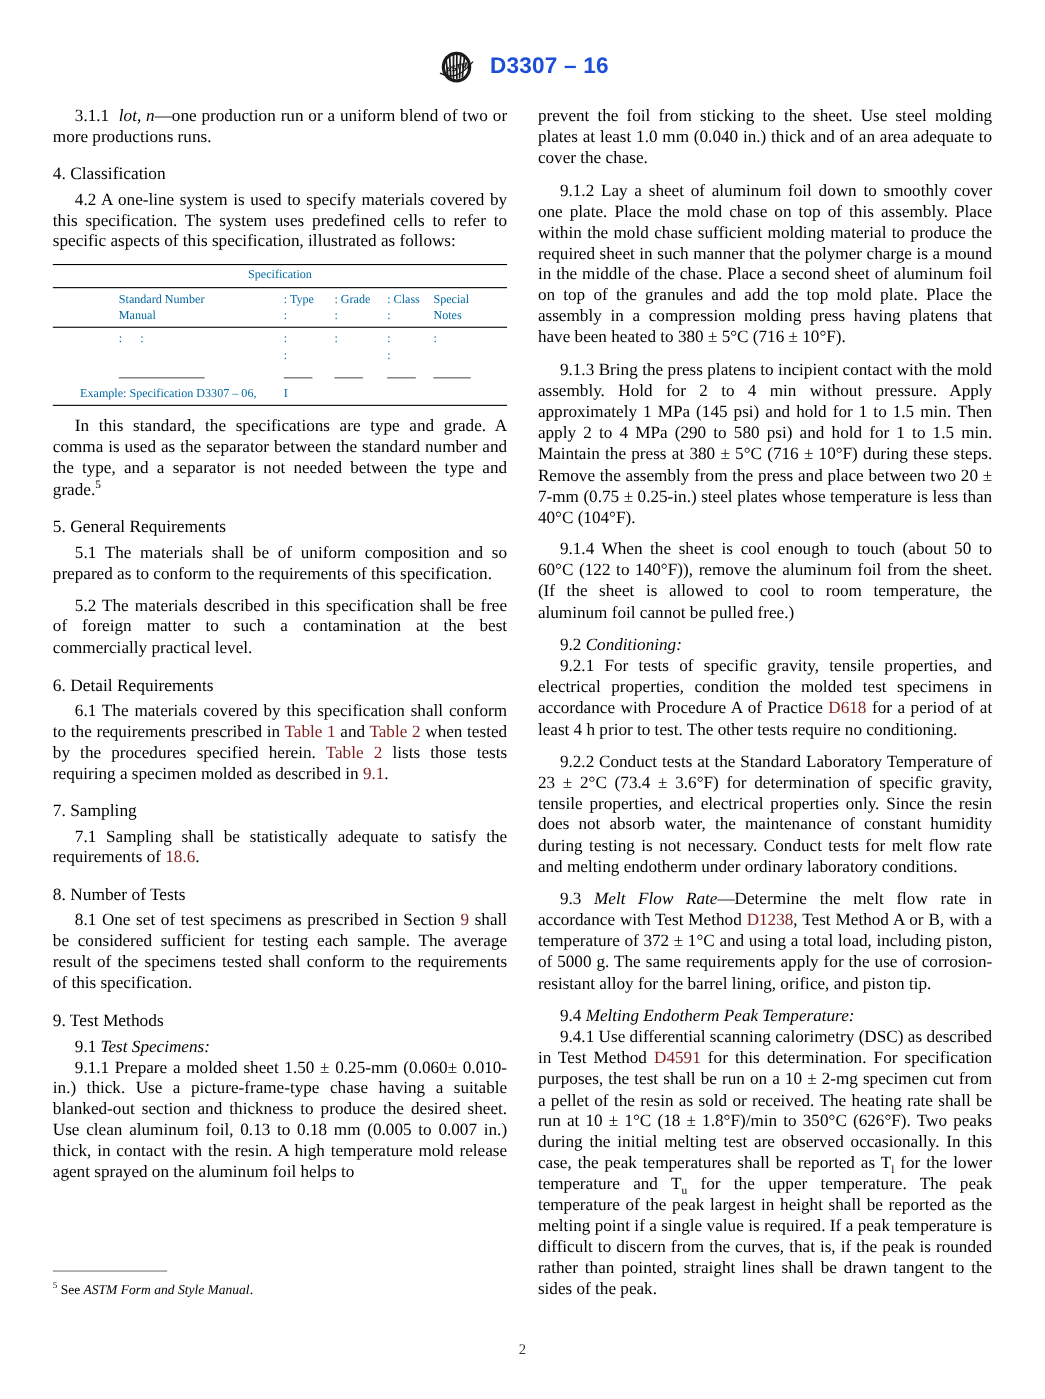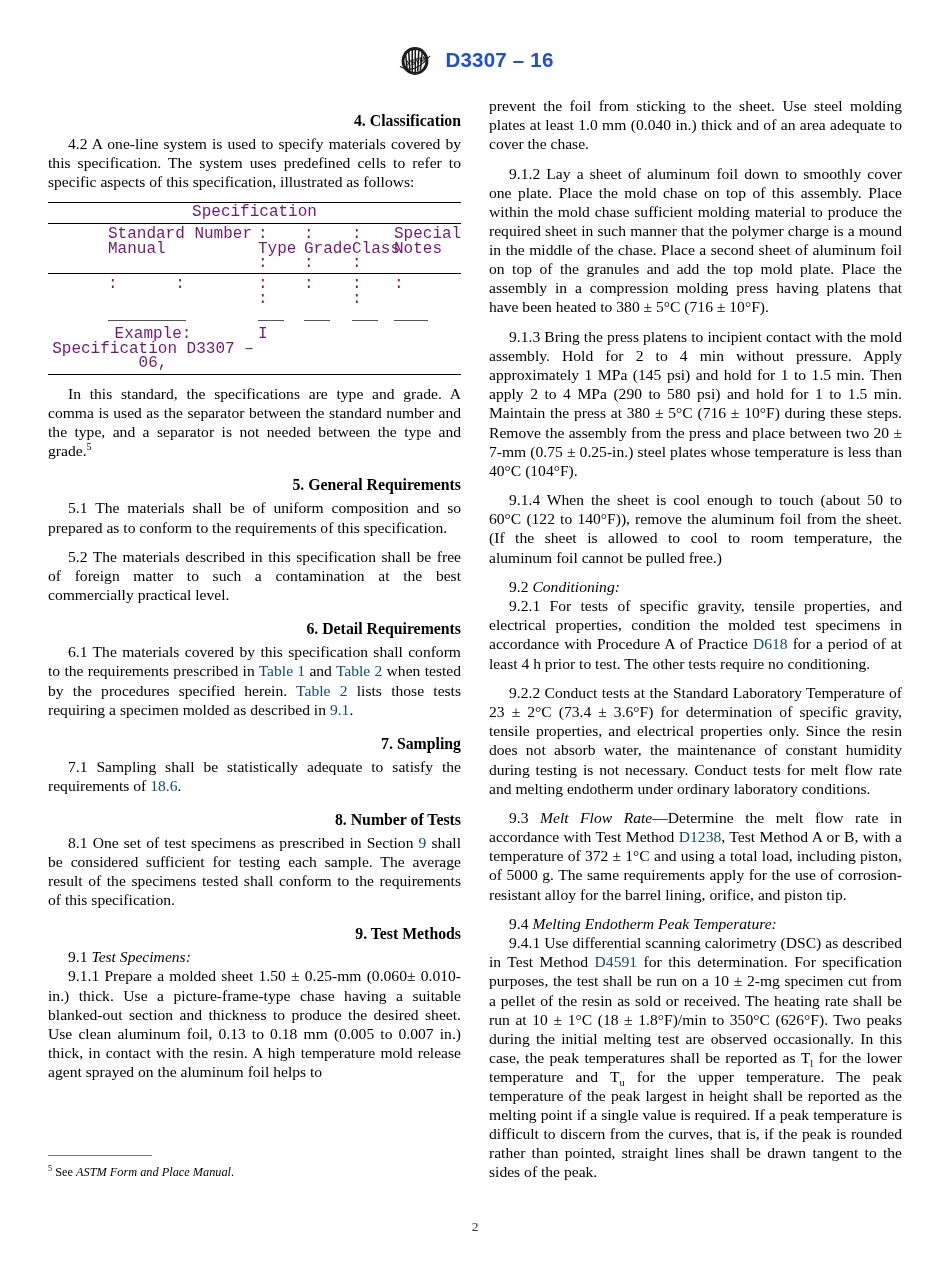--- a/index.html
+++ b/index.html
@@ -67,40 +67,40 @@
     text-align: justify;
     text-justify: inter-word;
     hyphens: manual;
   }
   p.ind { text-indent: 20px; }
   p.gap { margin-top: 10.5px; }
 
   h3.section {
     margin: 0;
     font-size: 15.8px;
-    font-weight: bold;
+    font-weight: normal;
     line-height: 19px;
-    text-align: right;
+    text-align: left;
   }
   h3.section.gap { margin-top: 15px; }
   h3.section + p { margin-top: 4px; }
 
   .it { font-style: italic; }
-  .ref { color: #0c4a6e; }
+  .ref { color: #7f1d1d; }
   sup { font-size: 0.66em; vertical-align: super; line-height: 0; }
   sub { font-size: 0.66em; vertical-align: sub; line-height: 0; }
 
   
   .spec-table {
     margin: 11px 0 9px 0;
-    font-family: Liberation Mono, monospace;
-    font-size: 16px;
+    font-family: Liberation Serif, serif;
+    font-size: 11px;
     line-height: 14.6px;
     width: 413px;
-    color: #701a75;
+    color: #0369a1;
   }
   .spec-rule-top    { border-top: 1.6px solid #000; }
   .spec-rule-thin   { border-top: 0.9px solid #000; }
   .spec-title {
     text-align: center;
     padding: 2px 0 3px 0;
   }
   .spec-grid {
     display: grid;
     grid-template-columns: 60px 150px 46px 48px 42px 67px;
@@ -187,20 +187,21 @@
           </g>
           <path d="M 8 41 Q 38 58 68 20" fill="none" stroke="#1a1a1a" stroke-width="2.4"></path>
         </g>
       </svg>
     </span>
     <span class="doc-number">D3307 – 16</span>
   </div>
 
   <div class="col col-left">
 
+    <p class="ind"><span>3.1.1</span>&nbsp; <span class="it">lot, n</span><span>—one production run or a uniform blend of two or more productions runs.</span></p>
 
     <h3 class="section gap">4.  Classification</h3>
 
 
     <p class="ind gap">4.2  A one-line system is used to specify materials covered by this specification. The system uses predefined cells to refer to specific aspects of this specification, illustrated as follows:</p>
 
     <div class="spec-table">
       <div class="spec-rule-top"></div>
       <div class="spec-title">Specification</div>
       <div class="spec-rule-thin"></div>
@@ -311,18 +312,18 @@
 
     <p class="ind gap"><span>9.3  </span><span class="it">Melt Flow Rate</span><span>—Determine the melt flow rate in accordance with Test Method </span><span class="ref">D1238</span><span>, Test Method A or B, with a temperature of 372 ± 1°C and using a total load, including piston, of 5000 g. The same requirements apply for the use of corrosion-resistant alloy for the barrel lining, orifice, and piston tip.</span></p>
 
     <p class="ind gap"><span>9.4  </span><span class="it">Melting Endotherm Peak Temperature:</span></p>
 
     <p class="ind"><span>9.4.1  Use differential scanning calorimetry (DSC) as described in Test Method </span><span class="ref">D4591</span><span> for this determination. For specification purposes, the test shall be run on a 10 ± 2-mg specimen cut from a pellet of the resin as sold or received. The heating rate shall be run at 10 ± 1°C (18 ± 1.8°F)/min to 350°C (626°F). Two peaks during the initial melting test are observed occasionally. In this case, the peak temperatures shall be reported as T</span><sub>l</sub><span> for the lower temperature and T</span><sub>u</sub><span> for the upper temperature. The peak temperature of the peak largest in height shall be reported as the melting point if a single value is required. If a peak temperature is difficult to discern from the curves, that is, if the peak is rounded rather than pointed, straight lines shall be drawn tangent to the sides of the peak.</span></p>
   </div>
 
   <div class="footnote">
     <div class="footnote-rule"></div>
-    <div><sup>5</sup><span> See </span><span class="it">ASTM Form and Place Manual</span><span>.</span></div>
+    <div><sup>5</sup><span> See </span><span class="it">ASTM Form and Style Manual</span><span>.</span></div>
   </div>
 
   <div class="page-number">2</div>
 
 </div>
 
 </body></html>

